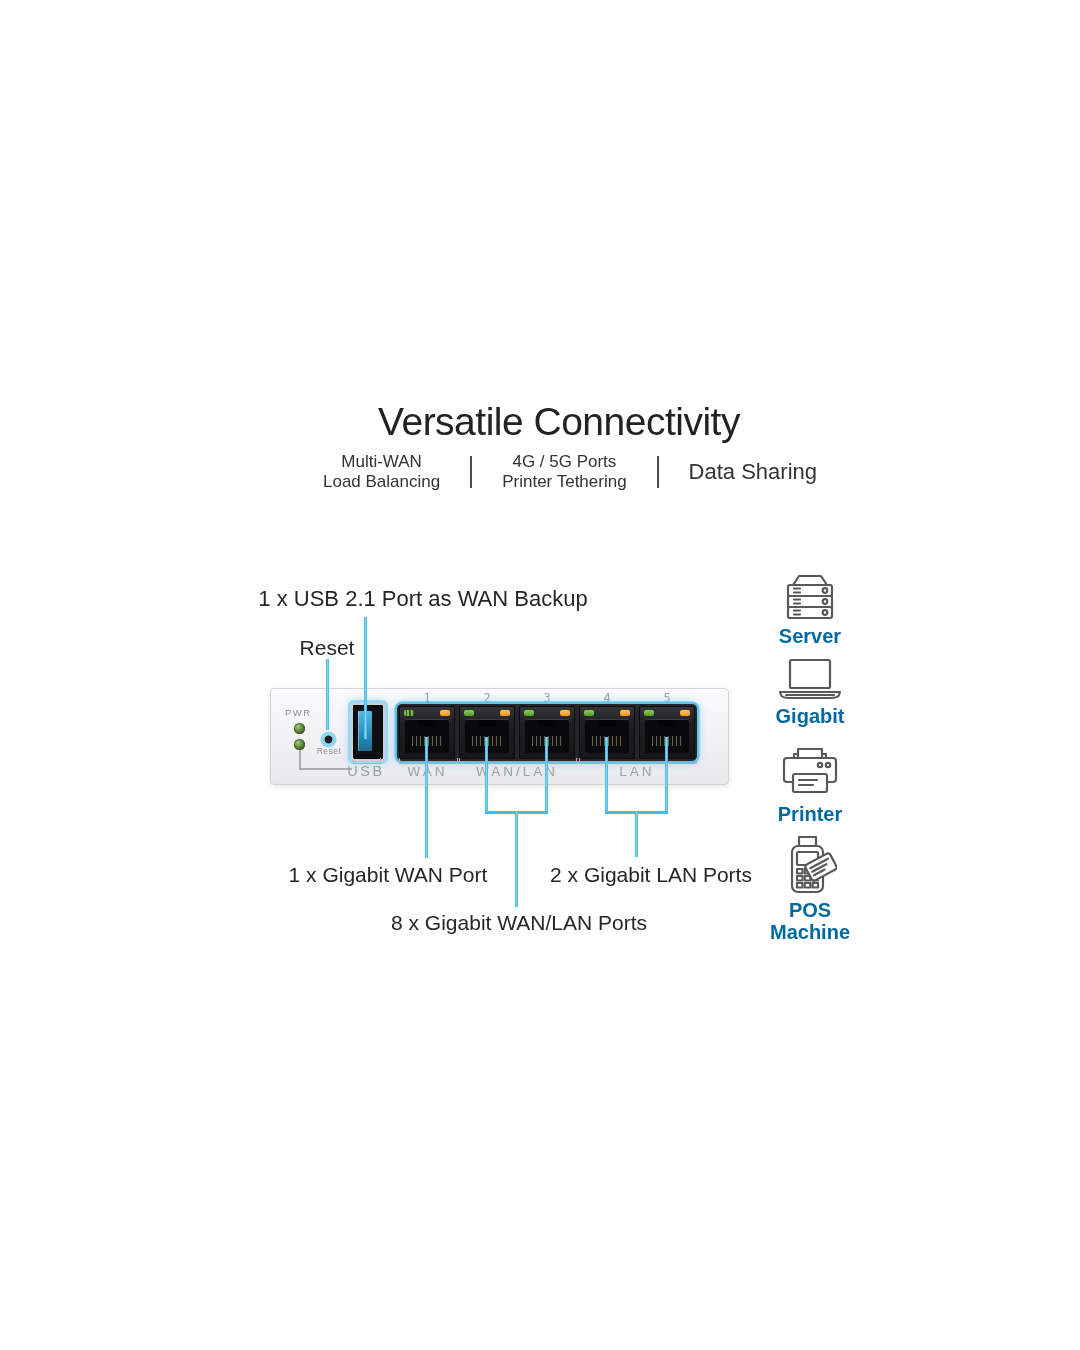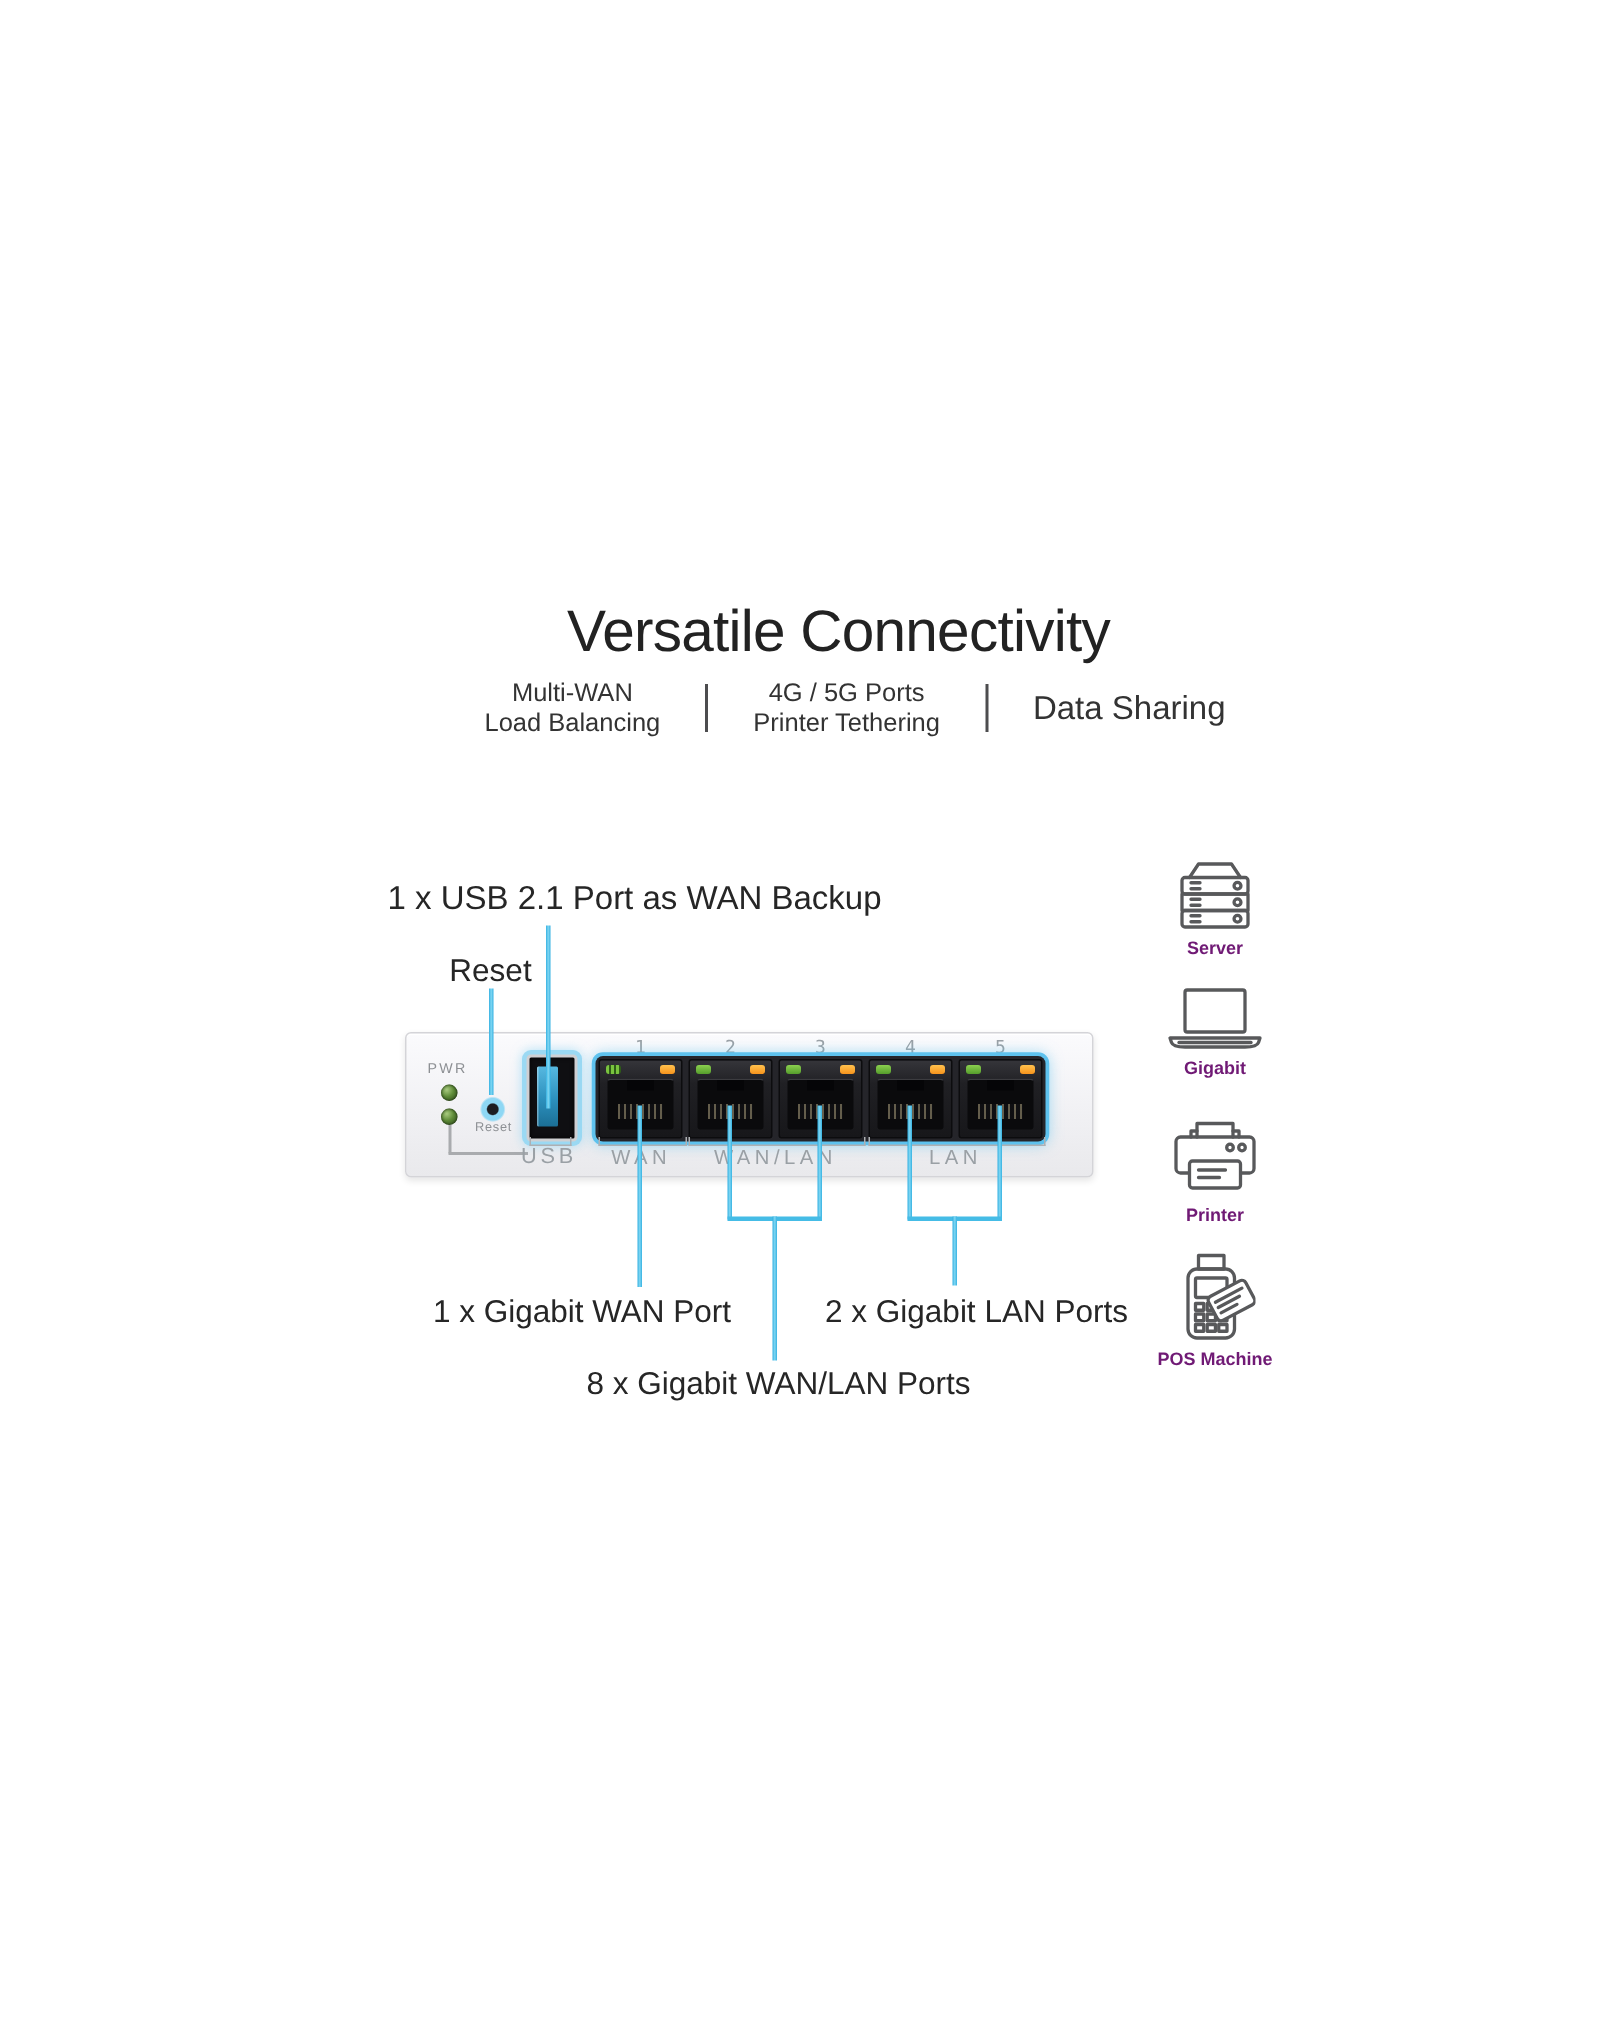--- a/index.html
+++ b/index.html
@@ -69,21 +69,21 @@
   .pins{position:absolute;bottom:7px;left:50%;transform:translateX(-50%);
         width:30px;height:10px;opacity:.9;
         background:repeating-linear-gradient(90deg,#6e6753 0 1.5px,#0f0f12 1.5px 4px);}
   .numrow{left:126px;top:2px;width:300px;height:13px;display:flex;}
   .numrow span{flex:1 1 0;text-align:center;font-family:"DejaVu Sans Mono",monospace;
         font-size:12px;color:#9aa0a5;}
 
   
   .devblock{width:100px;text-align:center;}
   .devblock svg{display:block;margin:0 auto;}
-  .devlabel{margin-top:5px;font-size:12px;font-weight:bold;color:#701a75;line-height:1.08;}
+  .devlabel{margin-top:5px;font-size:20px;font-weight:bold;color:#0369a1;line-height:1.08;}
   .icon-stroke{stroke:#58595b;stroke-width:2.2;fill:none;stroke-linecap:round;stroke-linejoin:round;}
 </style>
 </head>
 <body>
 
 <div class="page">
 
   <div class="abs ctr title">Versatile Connectivity</div>
 
   <div class="abs features">

